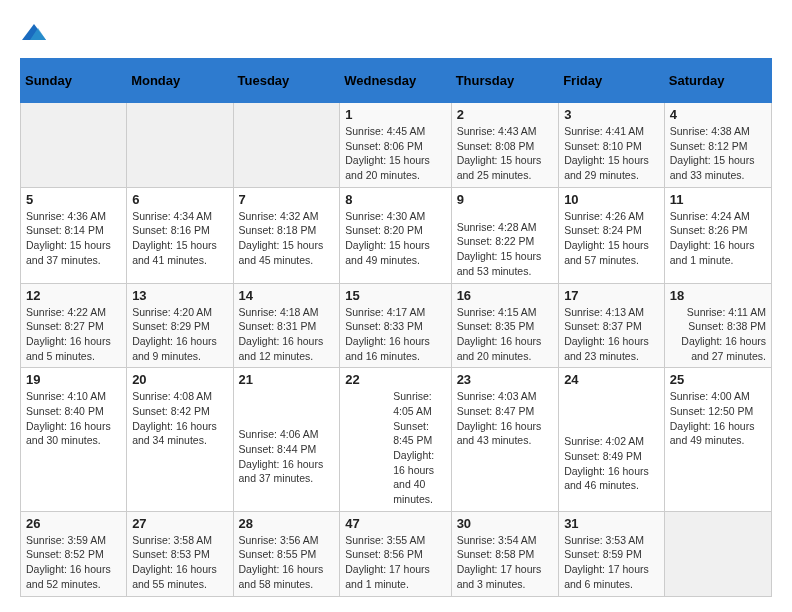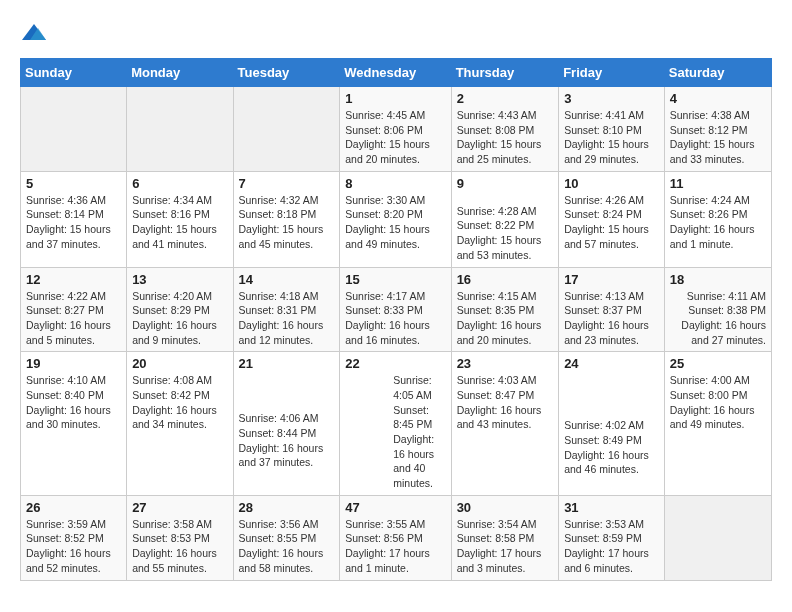--- a/index.html
+++ b/index.html
@@ -52,22 +52,22 @@
       font-size: 16px;
       color: #555;
     }
     .calendar {
       width: 100%;
       border-collapse: collapse;
       font-size: 11px;
     }
     .calendar thead tr th {
       background-color: #2e7bcf;
-      color: #ffffff;
-      padding: 6px 4px;
+      color: #000000;
+      padding: 14px 4px;
       text-align: left;
       font-size: 13px;
       font-weight: bold;
       border: 1px solid #2e7bcf;
     }
     .calendar tbody tr td {
       border: 1px solid #ccc;
       vertical-align: top;
       padding: 4px 5px;
       width: 113px;
@@ -176,21 +176,21 @@
         </td>
         <td>
           <span class="day-num">7</span>
           <div class="day-detail" style="white-space: pre-line;">Sunrise: 4:32 AM
 Sunset: 8:18 PM
 Daylight: 15 hours
 and 45 minutes.</div>
         </td>
         <td>
           <span class="day-num">8</span>
-          <div class="day-detail" style="white-space: pre-line;">Sunrise: 3:30 AM
+          <div class="day-detail" style="white-space: pre-line;">Sunrise: 4:30 AM
 Sunset: 8:20 PM
 Daylight: 15 hours
 and 49 minutes.</div>
         </td>
         <td>
           <span class="day-num">9</span>
           <div class="day-detail" style="white-space: pre-line; margin-top: 13px;">Sunrise: 4:28 AM
 Sunset: 8:22 PM
 Daylight: 15 hours
 and 53 minutes.</div>
@@ -300,21 +300,21 @@
         <td>
           <span class="day-num">24</span>
           <div class="day-detail" style="white-space: pre-line; margin-top: 47px;">Sunrise: 4:02 AM
 Sunset: 8:49 PM
 Daylight: 16 hours
 and 46 minutes.</div>
         </td>
         <td>
           <span class="day-num">25</span>
           <div class="day-detail" style="white-space: pre-line;">Sunrise: 4:00 AM
-Sunset: 8:00 PM
+Sunset: 12:50 PM
 Daylight: 16 hours
 and 49 minutes.</div>
         </td>
       </tr>
       <tr>
         <td>
           <span class="day-num">26</span>
           <div class="day-detail" style="white-space: pre-line;">Sunrise: 3:59 AM
 Sunset: 8:52 PM
 Daylight: 16 hours

